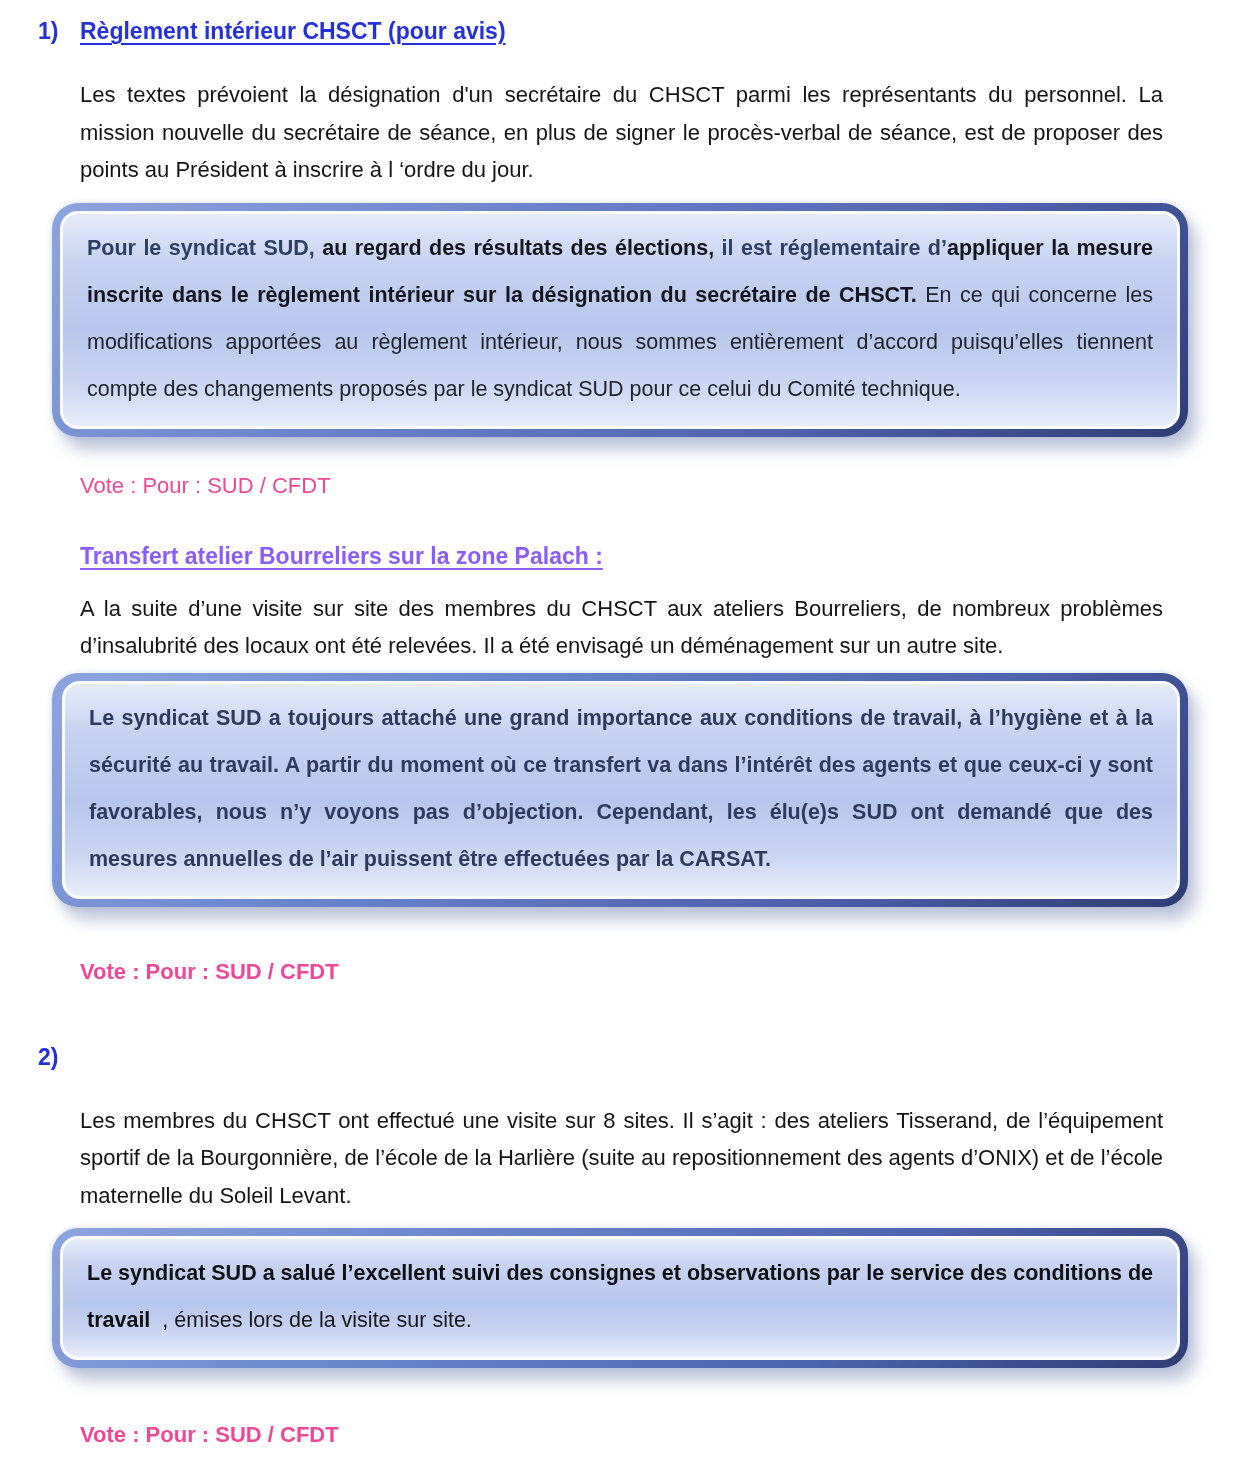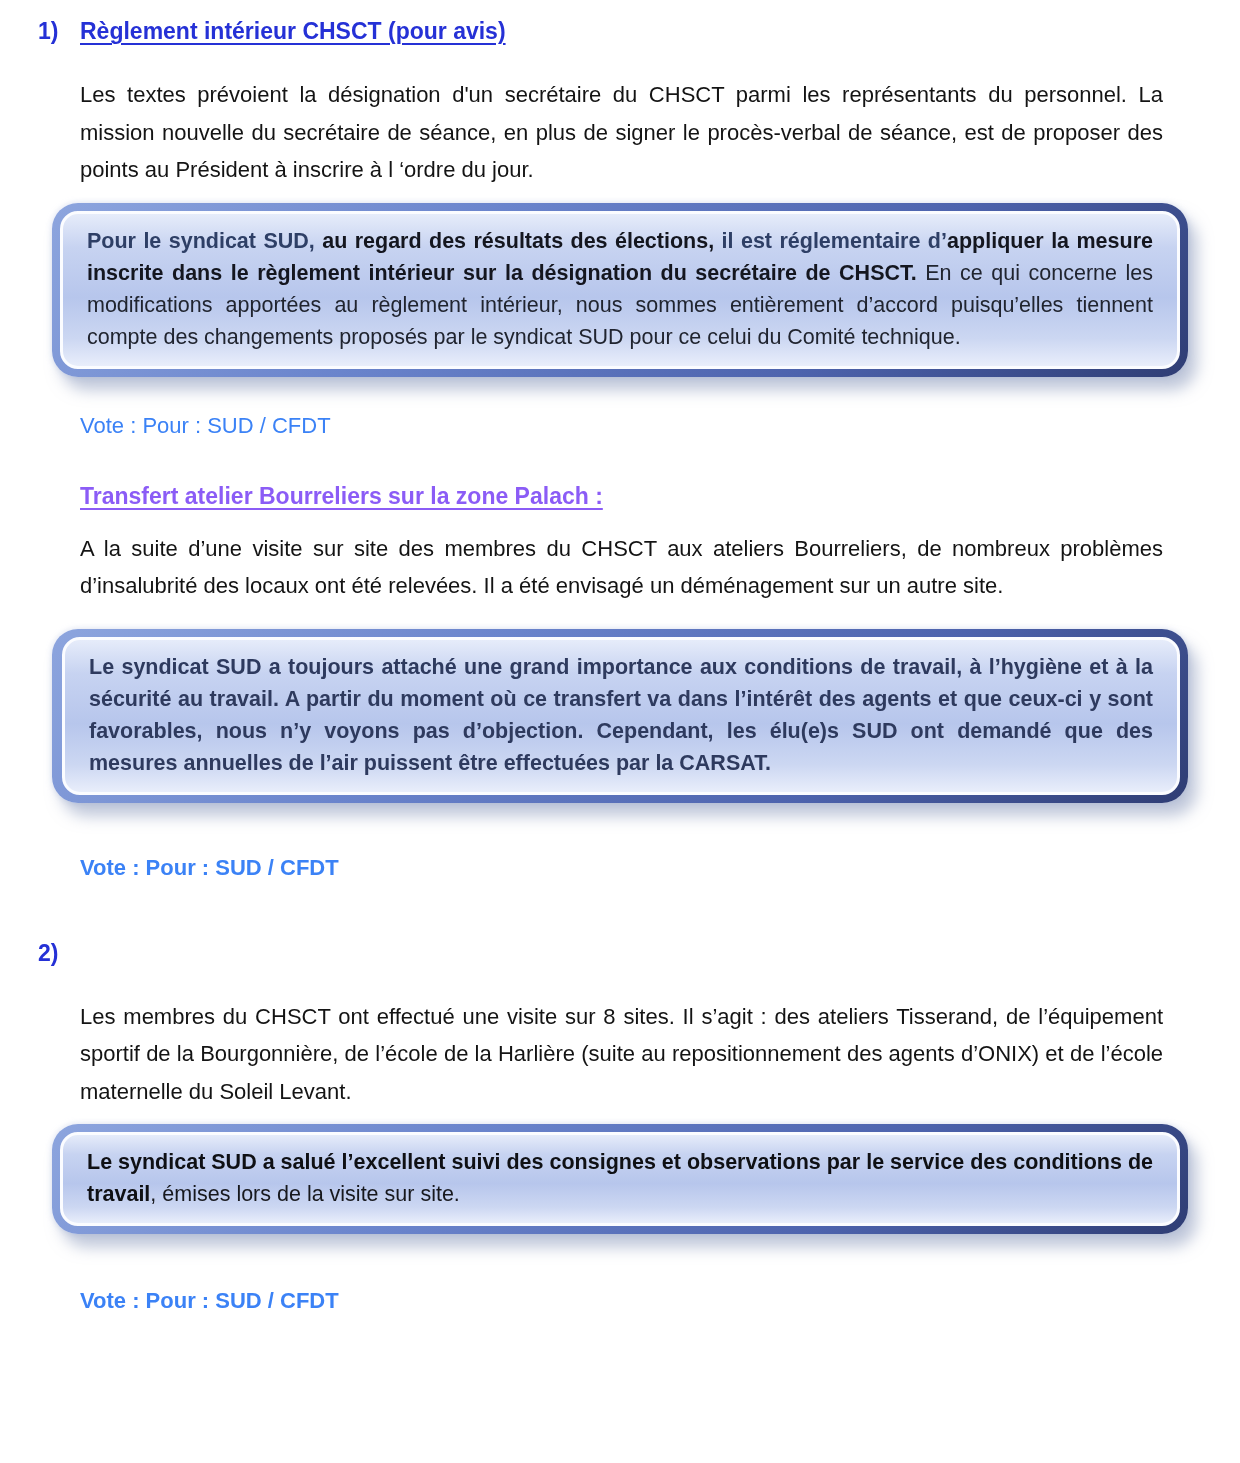--- a/index.html
+++ b/index.html
@@ -70,43 +70,43 @@
                 0 0 6px rgba(165, 180, 220, 0.4);
   }
   .callout-inner {
     border-radius: 18px;
     border: 3px solid #fbfcff;
     background: linear-gradient(180deg, #e6ecfa 0%, #c7d3f1 22%, #b7c6ec 55%, #ccd7f2 82%, #e9eefb 100%);
     padding: 11px 24px 13px 24px;
   }
   .box-text {
     font-size: 21.5px;
-    line-height: 32px;
+    line-height: 47px;
     text-align: justify;
     margin: 0;
   }
   .seg-navy-bold  { color: #2e3f66; font-weight: bold; }
   .seg-dark-bold  { color: #14161f; font-weight: bold; }
   .seg-regular    { color: #20242f; font-weight: normal; }
   .seg-navy-all   { color: #2e3a5e; font-weight: bold; }
   .seg-black-bold { color: #0f1014; font-weight: bold; }
-  .seg-black-reg  { color: #17181d; font-weight: normal; }
+  .seg-black-reg  { color: #17181d; font-weight: normal; margin-left: 12px; }
 
   
   .vote {
     margin-left: 80px;
     font-size: 22px;
     line-height: 30px;
-    color: #3b82f6;
+    color: #ec4899;
   }
   .vote.v-regular { margin-top: 34px; font-weight: normal; }
   .vote.v-bold1   { margin-top: 50px; font-weight: bold; }
   .vote.v-bold2   { margin-top: 52px; font-weight: bold; }
 
-  .mt-box2 { margin-top: 24px; padding-left: 10px; }
+  .mt-box2 { margin-top: 8px; padding-left: 10px; }
   .mt-h2   { margin-top: 55px; }
   .mt-p2   { margin-top: 19px; }
 </style>
 </head>
 <body>
 
 <div class="page">
 
   <div class="h-num">
     <span class="num">1)</span>

